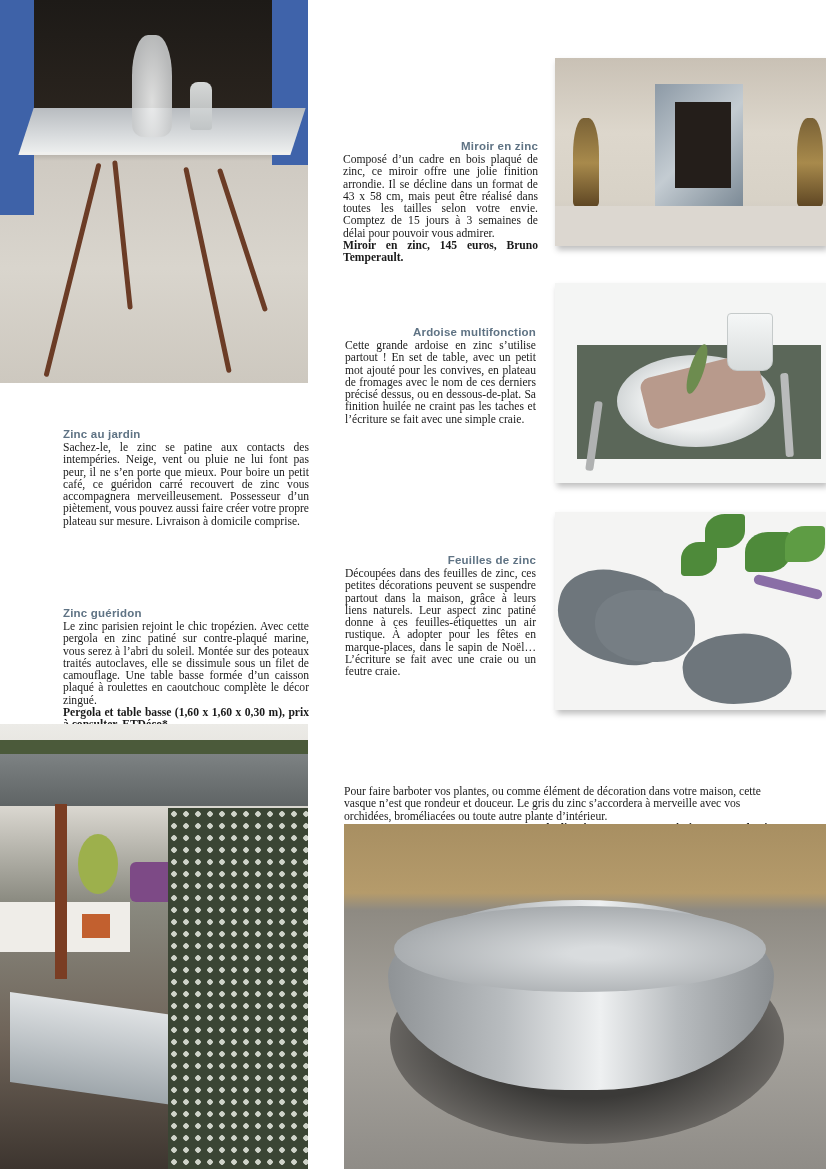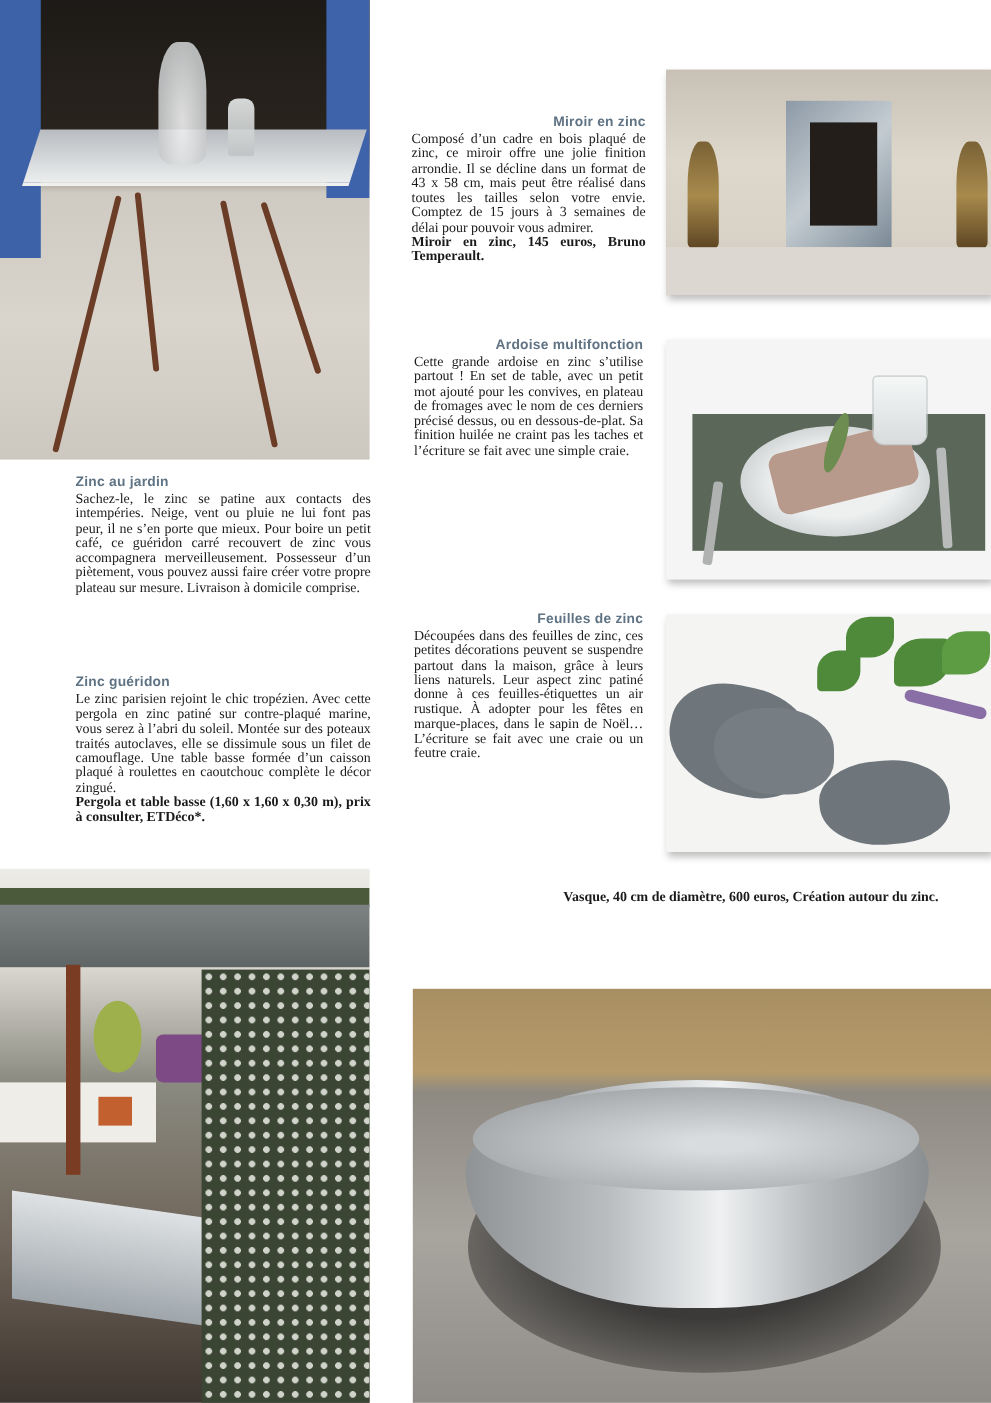--- a/index.html
+++ b/index.html
@@ -4,21 +4,21 @@
 <style>
   html, body { margin: 0; padding: 0; }
   body {
     width: 826px; height: 1169px; position: relative; overflow: hidden;
     background: #ffffff;
     font-family: "Liberation Serif", "DejaVu Serif", serif;
     color: #1a1a1a;
   }
   .photo { position: absolute; overflow: hidden; }
   .shadowed { box-shadow: 2px 4px 6px rgba(0,0,0,0.25); }
-  .article { position: absolute; font-size: 11.6px; line-height: 12.25px; }
+  .article { position: absolute; font-size: 11.6px; line-height: 12.25px; margin-top: 44px; }
   .article h3 {
     margin: 0 0 1px 0;
     font-family: "Liberation Sans", "DejaVu Sans", sans-serif;
     font-weight: bold; font-size: 11.5px; line-height: 13px;
     color: #5f7384; letter-spacing: 0.2px;
   }
   .article.right-head h3 { text-align: right; }
   .article p { margin: 0; text-align: justify; }
   .article p.credit { font-weight: bold; text-align: justify; font-family: Liberation Serif, serif; }
 
@@ -149,21 +149,21 @@
   <div class="leaf" style="left:2px;top:60px;width:120px;height:90px;transform:rotate(12deg);"></div>
   <div class="leaf" style="left:40px;top:78px;width:100px;height:72px;background:#767e84;"></div>
   <div class="leaf" style="left:128px;top:122px;width:108px;height:70px;transform:rotate(-6deg);"></div>
   <div class="ivy" style="left:150px;top:2px;width:40px;height:34px;"></div>
   <div class="ivy" style="left:190px;top:20px;width:46px;height:40px;"></div>
   <div class="ivy" style="left:230px;top:14px;width:40px;height:36px;background:#5e9c44;"></div>
   <div class="ivy" style="left:126px;top:30px;width:36px;height:34px;"></div>
   <div class="lav"></div>
 </div>
 
-<div class="article" style="left:63px;top:396px;width:246px;">
+<div class="article" style="left:63px;top:384px;width:246px;">
   <h3>Zinc au jardin</h3>
   <p>Sachez-le, le zinc se patine aux contacts des intempéries. Neige, vent ou pluie ne lui font pas peur, il ne s’en porte que mieux. Pour boire un petit café, ce guéridon carré recouvert de zinc vous accompagnera merveilleusement. Possesseur d’un piètement, vous pouvez aussi faire créer votre propre plateau sur mesure. Livraison à domicile comprise.</p>
 </div>
 
 <div class="article" style="left:63px;top:563px;width:246px;">
   <h3>Zinc guéridon</h3>
   <p>Le zinc parisien rejoint le chic tropézien. Avec cette pergola en zinc patiné sur contre-plaqué marine, vous serez à l’abri du soleil. Montée sur des poteaux traités autoclaves, elle se dissimule sous un filet de camouflage. Une table basse formée d’un caisson plaqué à roulettes en caoutchouc complète le décor zingué.</p>
   <p class="credit">Pergola et table basse (1,60 x 1,60 x 0,30 m), prix à consulter, ETDéco*.</p>
 </div>
 
@@ -173,20 +173,21 @@
   <div class="wall"></div>
   <div class="plant"></div>
   <div class="pot"></div>
   <div class="post"></div>
   <div class="cushion"></div>
   <div class="table"></div>
   <div class="net"></div>
 </div>
 
 <div class="article" style="left:344px;top:742px;width:438px;">
+  <p style="text-align:left;">Pour faire barboter vos plantes, ou comme élément de décoration dans votre maison, cette vasque n’est que rondeur et douceur. Le gris du zinc s’accordera à merveille avec vos orchidées, broméliacées ou toute autre plante d’intérieur.</p>
   <p class="credit" style="text-align:right;">Vasque, 40 cm de diamètre, 600 euros, Création autour du zinc.</p>
 </div>
 
 <div id="p-vasque" class="photo">
   <div class="hole"></div>
   <div class="bowl"></div>
   <div class="rim"></div>
 </div>
 
 </body></html>

